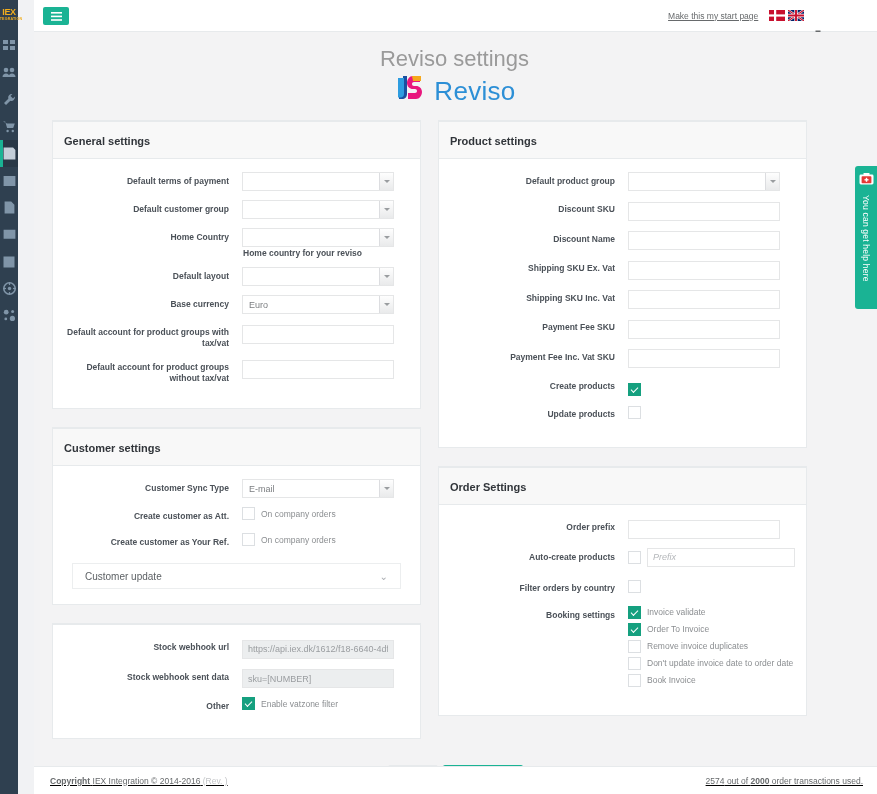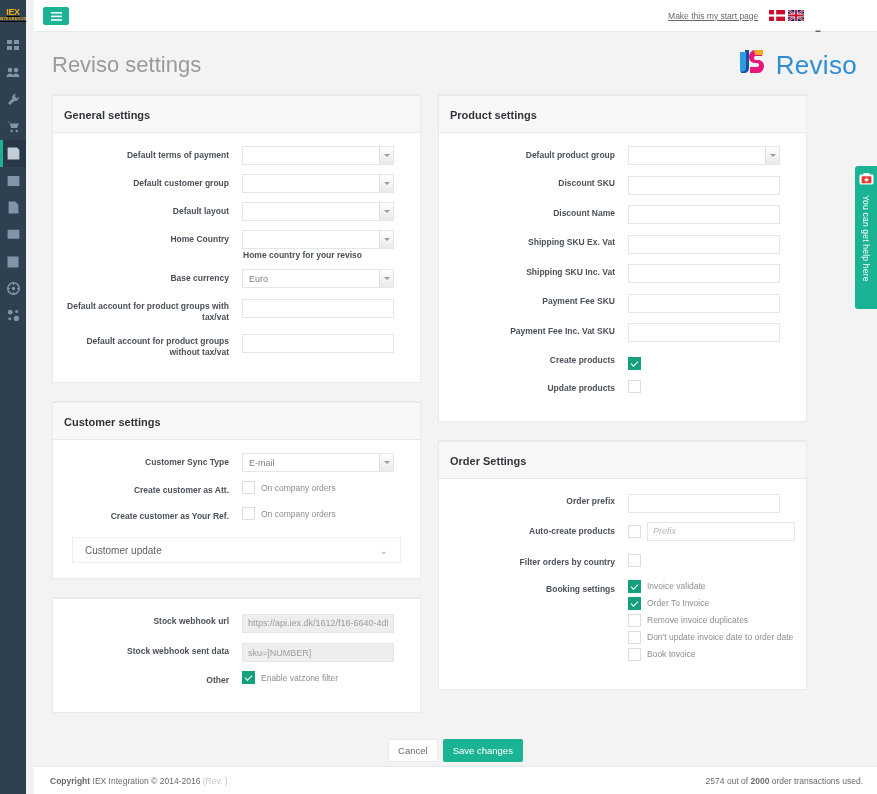--- a/index.html
+++ b/index.html
@@ -8,23 +8,22 @@
     width: 877px; height: 794px;
     font-family: "Liberation Sans", sans-serif;
     background: #f1f2f4;
     overflow: hidden;
   }
   #app { position: relative; width: 877px; height: 794px; }
 
   
   .sidebar {
     position: absolute; left: 0; top: 0;
-    width: 26px; height: 794px;
+    width: 18px; height: 794px;
     background: #2f4050;
-    text-decoration: underline;
   }
   .sb-logo {
     height: 32px; display: flex; align-items: center; justify-content: center;
     background: #2f4050;
   }
   .sb-logo-txt {
     font-size: 9px; font-weight: bold; color: #f0ad1e;
     letter-spacing: -0.3px; line-height: 7px; text-align: center;
   }
   .sb-logo-sub { font-size: 3.6px; color: #f0ad1e; letter-spacing: 0.2px; display:block; }
@@ -70,20 +69,21 @@
 
   
   .content {
     position: absolute; left: 34px; top: 32px; right: 0; bottom: 0;
     background: #f3f3f4;
     overflow: hidden;
   }
   .page-head {
     display: flex; align-items: center; justify-content: space-between;
     padding: 14px 20px 10px 18px;
+    flex-direction: column;
   }
   .page-title { font-size: 22px; color: #9a9a9a; font-weight: normal; }
 
   .reviso-logo { display: flex; align-items: center; gap: 7px; }
   .reviso-word { font-size: 26px; color: #2c8fd6; letter-spacing: 0.3px; }
 
   .columns { display: flex; gap: 17px; padding: 0 20px 0 18px; }
   .col { width: 369px; }
 
   .panel {
@@ -176,20 +176,21 @@
   }
   .btn-cancel { background: #fff; color: #676a6c; border-color: #e7eaec; }
   .btn-save { background: #1ab394; color: #fff; }
 
   
   .footer {
     position: absolute; left: 34px; right: 0; bottom: 0; height: 28px;
     background: #ffffff; border-top: 1px solid #e7eaec;
     display: flex; align-items: center; justify-content: space-between;
     padding: 0 14px 0 16px;
+    text-decoration: underline;
   }
   .foot-txt { font-size: 8.5px; color: #676a6c; }
   .foot-txt b { font-weight: bold; }
   .foot-dim { color: #c3c5c7; }
 
   
   .helptab {
     position: absolute; right: 0; top: 166px;
     width: 22px; height: 143px;
     background: #1ab394;
@@ -388,37 +389,37 @@
               <div class="flabel">Default customer group</div>
               <div class="fctl">
                 <div class="selwrap">
                   <span class="selval"></span>
                   <span class="selarrow"></span>
                 </div>
               </div>
             </div>
 
             <div class="frow">
-              <div class="flabel">Default layout</div>
+              <div class="flabel">Home Country</div>
               <div class="fctl">
                 <div class="selwrap">
                   <span class="selval"></span>
                   <span class="selarrow"></span>
                 </div>
-              </div>
-            </div>
-
-            <div class="frow">
-              <div class="flabel">Home Country</div>
+                <div class="helptext">Home country for your reviso</div>
+              </div>
+            </div>
+
+            <div class="frow">
+              <div class="flabel">Default layout</div>
               <div class="fctl">
                 <div class="selwrap">
                   <span class="selval"></span>
                   <span class="selarrow"></span>
                 </div>
-                <div class="helptext">Home country for your reviso</div>
               </div>
             </div>
 
             <div class="frow">
               <div class="flabel">Base currency</div>
               <div class="fctl">
                 <div class="selwrap">
                   <span class="selval">Euro</span>
                   <span class="selarrow"></span>
                 </div>

